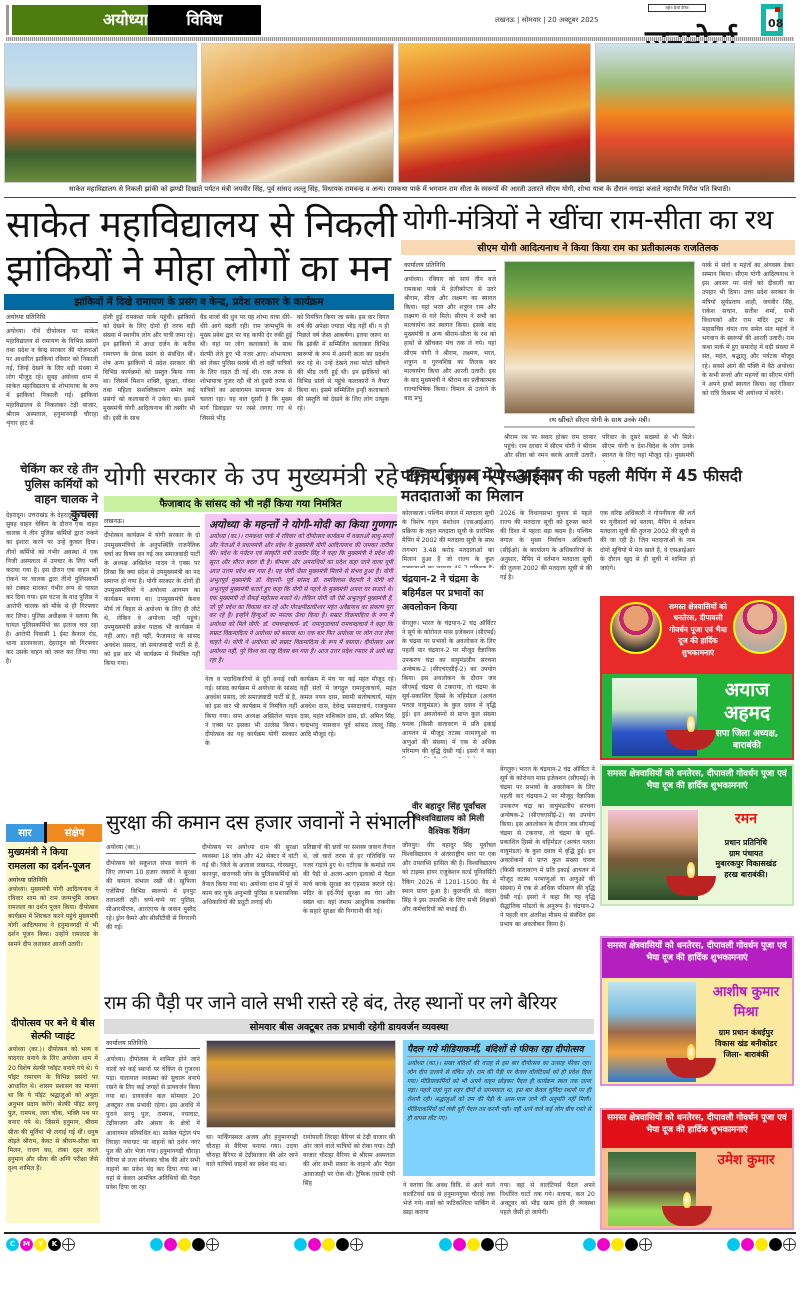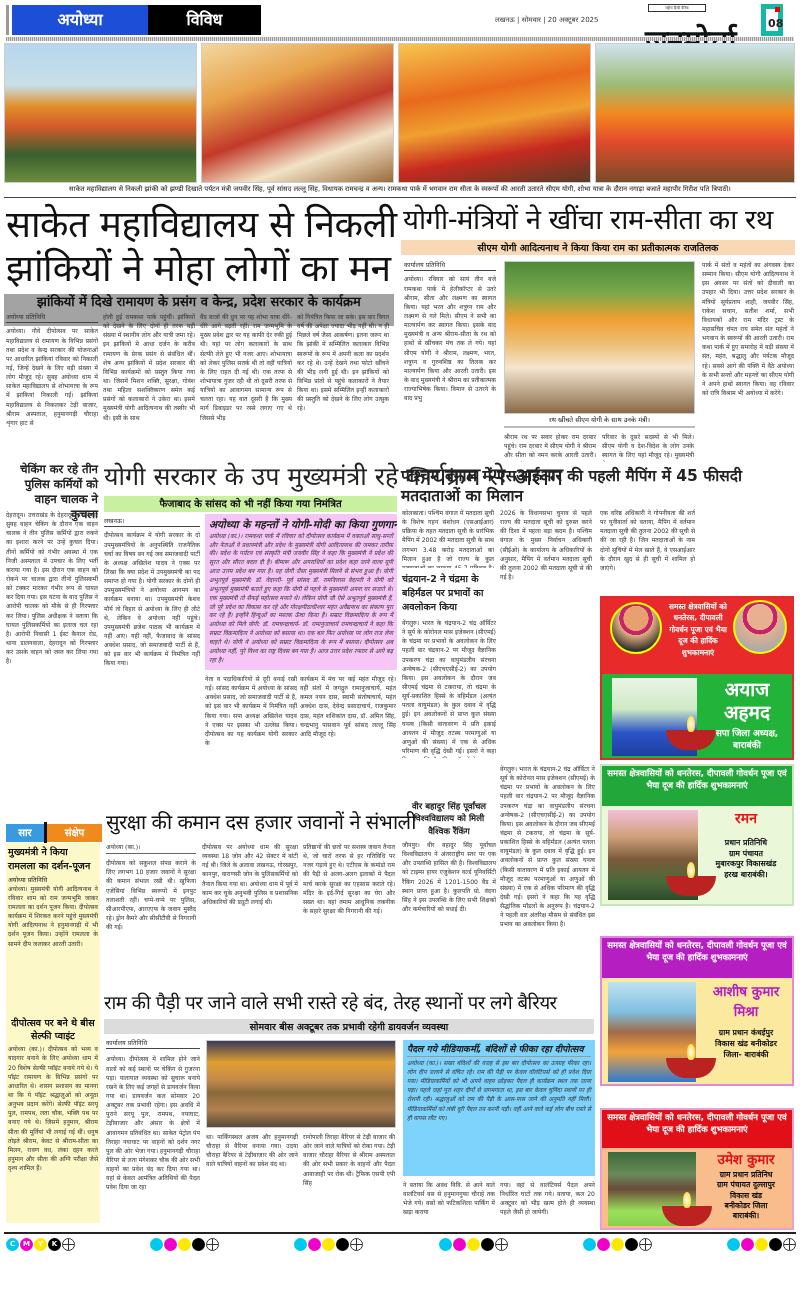--- a/index.html
+++ b/index.html
@@ -1,19 +1,19 @@
 <!DOCTYPE html>
 <html><head>
 <meta charset="utf-8">
 <style>
 *{box-sizing:border-box;margin:0;padding:0}
 body{width:800px;height:1295px;background:#fff;font-family:"DejaVu Sans",sans-serif;color:#222;position:relative;overflow:hidden;font-size:6.2px;line-height:1.45}
 .abs{position:absolute}
 .hatch{height:4px;background:repeating-linear-gradient(90deg,#999 0 1px,#ddd 1px 2px)}
-.masthead .tag1{background:#1d4ed8;color:#fff;font-weight:bold;font-size:16px;text-align:center;line-height:30px}
+.masthead .tag1{background:#4d7c0f;color:#fff;font-weight:bold;font-size:16px;text-align:right;line-height:30px}
 .masthead .tag2{background:#000;color:#fff;font-weight:bold;font-size:16px;text-align:center;line-height:30px}
 .photo{border:1px solid #ccc;overflow:hidden}
 .cap{font-size:6.6px;color:#111;text-align:center}
 .hl-big{font-weight:normal;color:#111;letter-spacing:-0.5px;white-space:nowrap}
 .sub{font-weight:bold;text-align:center}
 .col{font-size:6.1px;line-height:1.5;color:#333;text-align:justify;overflow:hidden}
 .col .by{border-bottom:1px solid #444;padding-bottom:1px;margin-bottom:3px;font-size:6.3px}
 .ad{border:2px solid;overflow:hidden}
 .ad .band{color:#fff;text-align:center;font-weight:bold;font-size:9.5px;line-height:1.4;padding:2px 0}
 .face{border-radius:50%;overflow:hidden}
@@ -43,21 +43,21 @@
 
 <div class="abs photo" style="left:4px;top:43px;width:193px;height:140px;background:linear-gradient(180deg,#b7d6ee 0%,#c8dfe6 30%,#e0902a 45%,#d45a2a 60%,#3a5f2d 80%,#6b8d3e 100%)"></div>
 <div class="abs photo" style="left:201px;top:43px;width:193px;height:140px;background:linear-gradient(160deg,#f3d7a0 0%,#e8a24a 30%,#c23a2a 55%,#f2e2c6 75%,#9a6b3b 100%)"></div>
 <div class="abs photo" style="left:398px;top:43px;width:193px;height:140px;background:linear-gradient(170deg,#f6c64f 0%,#e86a1c 35%,#f0a030 55%,#c72a1f 75%,#5a3c25 100%)"></div>
 <div class="abs photo" style="left:595px;top:43px;width:200px;height:140px;background:linear-gradient(180deg,#cfe3ef 0%,#9dbb74 30%,#f28a1e 50%,#e44d2c 70%,#7a4b2a 100%)"></div>
 <div class="abs cap" style="left:4px;top:185px;width:792px;white-space:nowrap;font-size:6.8px">साकेत महाविद्यालय से निकली झांकी को झण्डी दिखाते पर्यटन मंत्री जयवीर सिंह, पूर्व सांसद लल्लू सिंह, विधायक रामचन्द्र व अन्य। रामकथा पार्क में भगवान राम सीता के स्वरूपों की आरती उतारते सीएम योगी, शोभा यात्रा के दौरान नगाड़ा बजाते महापौर गिरीश पति त्रिपाठी।</div>
 <div class="abs" style="left:4px;top:197px;width:792px;height:1px;background:#444"></div>
 
 <div class="abs hl-big" style="left:6px;top:203px;font-size:37px;line-height:44px">साकेत महाविद्यालय से निकली</div>
 <div class="abs hl-big" style="left:6px;top:247px;font-size:37px;line-height:44px">झांकियों ने मोहा लोगों का मन</div>
-<div class="abs sub" style="left:4px;top:294px;width:390px;height:32px;background:#a3a3a3;font-size:13px;line-height:16px;color:#111">झांकियों में दिखे रामायण के प्रसंग व केन्द्र, प्रदेश सरकार के कार्यक्रम</div>
+<div class="abs sub" style="left:4px;top:294px;width:390px;height:16px;background:#0369a1;font-size:10px;line-height:16px;color:#111">झांकियों में दिखे रामायण के प्रसंग व केन्द्र, प्रदेश सरकार के कार्यक्रम</div>
 <div class="abs col" style="left:6px;top:312px;width:92px;height:146px">
   <div class="by">अयोध्या प्रतिनिधि</div>
   <div>अयोध्या। नौवें दीपोत्सव पर साकेत महाविद्यालय से रामायण के विभिन्न प्रसंगों तथा प्रदेश व केन्द्र सरकार की योजनाओं पर आधारित झांकियां रविवार को निकाली गई, जिन्हें देखने के लिए बड़ी संख्या में लोग मौजूद रहे। सुबह अयोध्या धाम में साकेत महाविद्यालय से शोभायात्रा के रूप में झांकियां निकाली गईं। झांकियां महाविद्यालय से निकलकर टेढ़ी बाजार, श्रीराम अस्पताल, हनुमानगढ़ी चौराहा शृंगार हाट से</div>
 </div>
 <div class="abs col" style="left:103px;top:312px;width:92px;height:146px">होती हुई रामकथा पार्क पहुंचीं। झांकियों को देखने के लिए दोनों ही तरफ बड़ी संख्या में स्थानीय लोग और यात्री जमा रहे। इन झांकियों में आधा दर्जन के करीब रामायण के प्रेरक प्रसंग से संबंधित थीं। शेष अन्य झांकियों में प्रदेश सरकार की विभिन्न कार्यक्रमों को प्रस्तुत किया गया था। जिसमें मिशन शक्ति, सुरक्षा, गोवंश तथा महिला सशक्तिकरण समेत कई प्रसंगों को कलाकारों ने उकेरा था। इसमें मुख्यमंत्री योगी आदित्यनाथ की तस्वीर भी थी। इसी के साथ</div>
 <div class="abs col" style="left:200px;top:312px;width:92px;height:146px">बैंड बाजों की धुन पर यह शोभा यात्रा धीरे-धीरे आगे बढ़ती रही। राम जन्मभूमि के मुख्य प्रवेश द्वार पर यह काफी देर रुकी हुई थी। यहां पर लोग कलाकारों के साथ सेल्फी लेते हुए भी नजर आए। शोभायात्रा को लेकर पुलिस सतर्क थी तो वहीं यात्रियों के लिए राहत दी गई थी। एक तरफ से शोभायात्रा गुजर रही थी तो दूसरी तरफ से यात्रियों का आवागमन सामान्य रूप से चलता रहा। यह बात दूसरी है कि मुख्य मार्ग डिवाइडर पर रस्से लगाए गए थे जिससे भीड़</div>
 <div class="abs col" style="left:297px;top:312px;width:92px;height:146px">को नियंत्रित किया जा सके। इस बार विगत वर्ष की अपेक्षा ज्यादा भीड़ नहीं थी। न ही पिछले वर्ष जैसा आकर्षण। इतना जरूर था कि झांकी में सम्मिलित कलाकार विभिन्न स्वरूपों के रूप में अपनी कला का प्रदर्शन कर रहे थे। उन्हें देखने तथा फोटो खींचने की भीड़ लगी हुई थी। इन झांकियों को विभिन्न प्रांतों से पहुंचे कलाकारों ने तैयार किया था। इसमें सम्मिलित इन्हीं कलाकारों की प्रस्तुति को देखने के लिए लोग उत्सुक रहे।</div>
 
 <div class="abs hl-big" style="left:403px;top:202px;font-size:27.5px;line-height:34px">योगी-मंत्रियों ने खींचा राम-सीता का रथ</div>
 <div class="abs sub" style="left:401px;top:240px;width:394px;height:15px;background:#f9d9b5;font-size:9.5px;line-height:15px;color:#111">सीएम योगी आदित्यनाथ ने किया किया राम का प्रतीकात्मक राजतिलक</div>
@@ -140,27 +140,20 @@
     <div>जिला- बाराबंकी</div>
   </div>
 </div>
 
 <div class="abs ad" style="left:600px;top:1108px;width:194px;height:122px;border-color:#e8a0d0;background:#f8bd8a">
   <div class="band" style="background:#e10f17;height:38px;font-size:8.5px">समस्त क्षेत्रवासियों को धनतेरस, दीपावली गोवर्धन पूजा एवं भैया दूज की हार्दिक शुभकामनाएं</div>
   <div class="abs" style="left:6px;top:42px;width:88px;height:74px;background:linear-gradient(180deg,#3a6a3a 0%,#6a8a5a 30%,#6a4a3a 50%,#9be05a 80%,#88d050 100%)"></div>
   <div class="diya" style="left:60px;top:96px"></div>
     <div class="flame" style="left:81px;top:82px"></div>
   <div class="abs" style="left:96px;top:40px;width:96px;color:#e10f17;font-size:13.5px;font-weight:bold;text-align:center">उमेश कुमार</div>
-  <div class="abs" style="left:96px;top:60px;width:96px;font-size:7.6px;font-weight:bold;text-align:center;line-height:1.35;color:#111">
-    <div>ग्राम प्रधान प्रतिनिध</div>
-    <div>ग्राम पंचायत दुल्लापुर</div>
-    <div>विकास खंड</div>
-    <div>बनीकोडर जिला</div>
-    <div>बाराबंकी।</div>
-  </div>
 </div>
 
 <div class="abs" style="left:6px;top:824px;width:96px;height:18px">
   <div class="abs" style="left:0;top:0;width:38px;height:18px;background:#3a9ae0;color:#fff;font-size:10px;font-weight:bold;text-align:center;line-height:18px">सार</div>
   <div class="abs" style="left:38px;top:-2px;width:3px;height:22px;background:#111"></div>
   <div class="abs" style="left:41px;top:0;width:55px;height:18px;background:#f08a1e;color:#fff;font-size:10px;font-weight:bold;text-align:center;line-height:18px">संक्षेप</div>
 </div>
 <div class="abs" style="left:6px;top:843px;width:94px;height:380px;background:#fdf8c8;padding:2px;overflow:hidden">
   <div style="font-size:9.5px;font-weight:bold;line-height:1.45;color:#111">मुख्यमंत्री ने किया रामलला का दर्शन-पूजन</div>
   <div style="font-size:6.3px;margin-top:2px">अयोध्या प्रतिनिधि</div>

